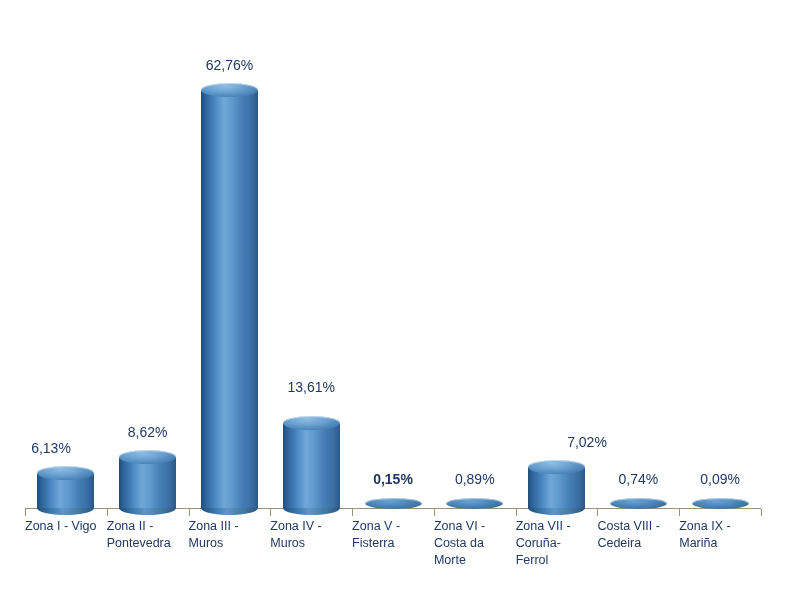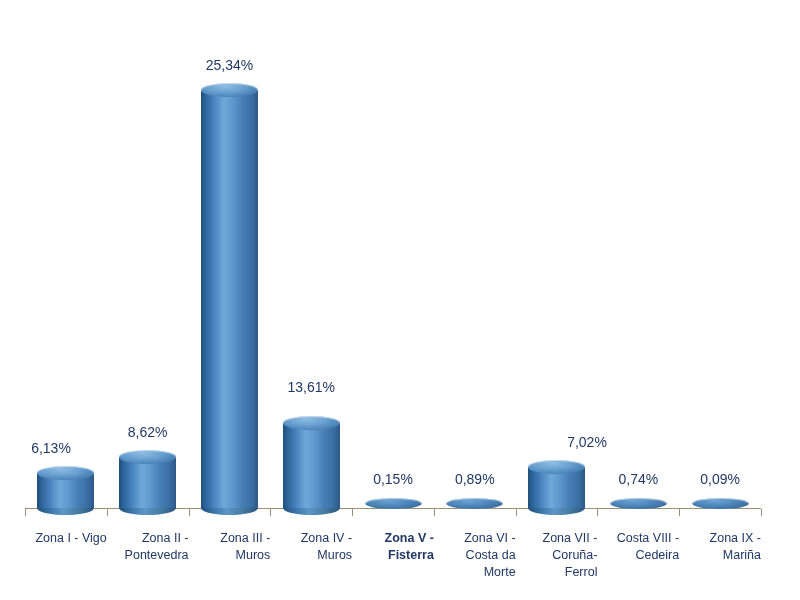--- a/index.html
+++ b/index.html
@@ -128,22 +128,22 @@
     text-align: center;
     font-size: 14px;
     color: #203864;
     white-space: nowrap;
     line-height: 16px;
   }
 
   
   .cat-label {
     position: absolute;
-    top: 530px;
-    text-align: right;
+    top: 518px;
+    text-align: left;
     font-size: 12.5px;
     color: #203864;
     line-height: 17px;
   }
 </style>
 </head>
 <body>
 
 <div id="chart-root">
 
@@ -198,23 +198,23 @@
       <div class="cylinder flat" style="left: 609.833px; width: 57px; top: 497px; height: 12px;">
         <div class="cyl-top" style="height: 11px; bottom: 0px;"></div>
       </div>
       <div class="cylinder flat" style="left: 691.611px; width: 57px; top: 497px; height: 12px;">
         <div class="cyl-top" style="height: 11px; bottom: 0px;"></div>
       </div>
     </div>
   <div id="data-labels-layer">
       <div class="data-label" style="left: 6px; width: 90px; top: 440.489px;">6,13%</div>
       <div class="data-label" style="left: 102.667px; width: 90px; top: 423.627px;">8,62%</div>
-      <div class="data-label" style="left: 184.444px; width: 90px; top: 57px;">25,34%</div>
+      <div class="data-label" style="left: 184.444px; width: 90px; top: 57px;">62,76%</div>
       <div class="data-label" style="left: 266.222px; width: 90px; top: 379px;">13,61%</div>
-      <div class="data-label" style="left: 348px; width: 90px; top: 471px;">0,15%</div>
+      <div class="data-label" style="left: 348px; width: 90px; top: 471px; font-weight: bold;">0,15%</div>
       <div class="data-label" style="left: 429.778px; width: 90px; top: 471px;">0,89%</div>
       <div class="data-label" style="left: 542px; width: 90px; top: 434.462px;">7,02%</div>
       <div class="data-label" style="left: 593.333px; width: 90px; top: 471px;">0,74%</div>
       <div class="data-label" style="left: 675.111px; width: 90px; top: 471px;">0,09%</div>
     </div>
   <div id="category-labels-layer">
       <div class="cat-label" style="left: 25px; width: 81.7778px;">
         <div>Zona I - Vigo</div>
       </div>
       <div class="cat-label" style="left: 106.778px; width: 81.7778px;">
@@ -222,21 +222,21 @@
         <div>Pontevedra</div>
       </div>
       <div class="cat-label" style="left: 188.556px; width: 81.7778px;">
         <div>Zona III -</div>
         <div>Muros</div>
       </div>
       <div class="cat-label" style="left: 270.333px; width: 81.7778px;">
         <div>Zona IV -</div>
         <div>Muros</div>
       </div>
-      <div class="cat-label" style="left: 352.111px; width: 81.7778px; font-weight: bold;">
+      <div class="cat-label" style="left: 352.111px; width: 81.7778px;">
         <div>Zona V -</div>
         <div>Fisterra</div>
       </div>
       <div class="cat-label" style="left: 433.889px; width: 81.7778px;">
         <div>Zona VI -</div>
         <div>Costa da</div>
         <div>Morte</div>
       </div>
       <div class="cat-label" style="left: 515.667px; width: 81.7778px;">
         <div>Zona VII -</div>

